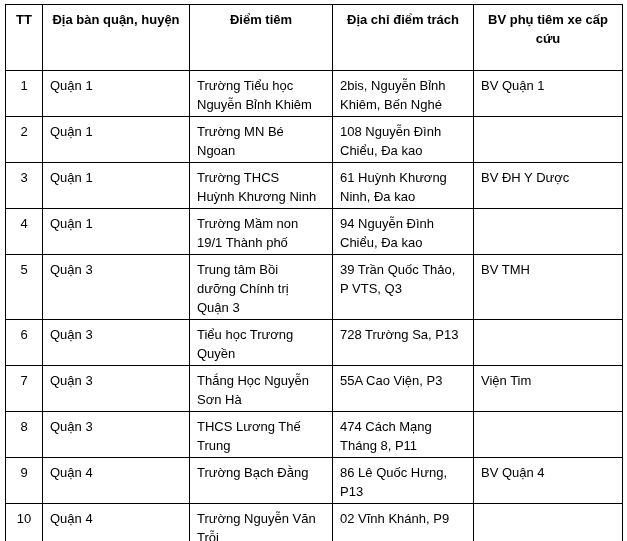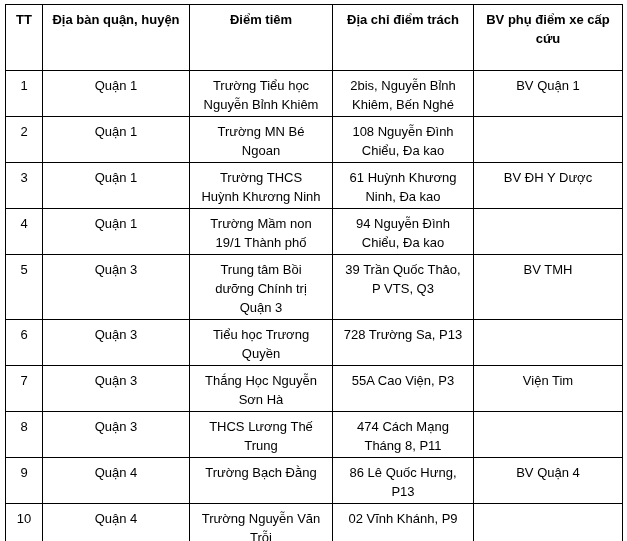--- a/index.html
+++ b/index.html
@@ -23,21 +23,20 @@
   }
   table.grid th,
   table.grid td {
     border: 1px solid #000000;
     vertical-align: top;
     font-size: 13px;
     line-height: 19px;
     padding: 5px 7px 2px 7px;
     white-space: pre-line;
     overflow: hidden;
-    text-align: center;
   }
   table.grid th {
     font-weight: bold;
     text-align: center;
     height: 66px;
     box-sizing: border-box;
   }
   table.grid th.tt,
   table.grid td.tt {
     text-align: center;
@@ -64,21 +63,21 @@
     <col class="c-site">
     <col class="c-address">
     <col class="c-hospital">
   </colgroup>
   <thead>
     <tr>
       <th class="tt">TT</th>
       <th>Địa bàn quận, huyện</th>
       <th>Điểm tiêm</th>
       <th>Địa chỉ điểm trách</th>
-      <th>BV phụ điểm xe cấp cứu</th>
+      <th>BV phụ tiêm xe cấp cứu</th>
     </tr>
   </thead>
   <tbody>
     <tr>
       <td class="tt">1</td>
       <td>Quận 1</td>
       <td>Trường Tiểu học
 Nguyễn Bỉnh Khiêm</td>
       <td>2bis, Nguyễn Bỉnh
 Khiêm, Bến Nghé</td>

